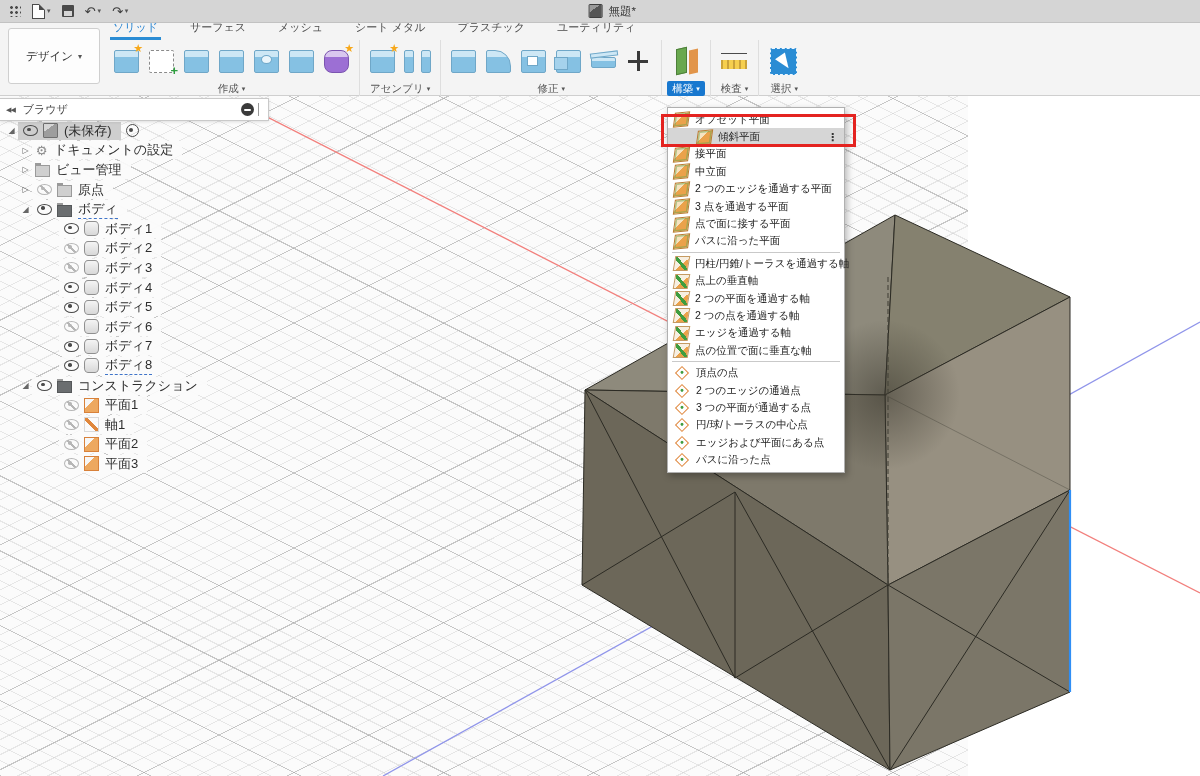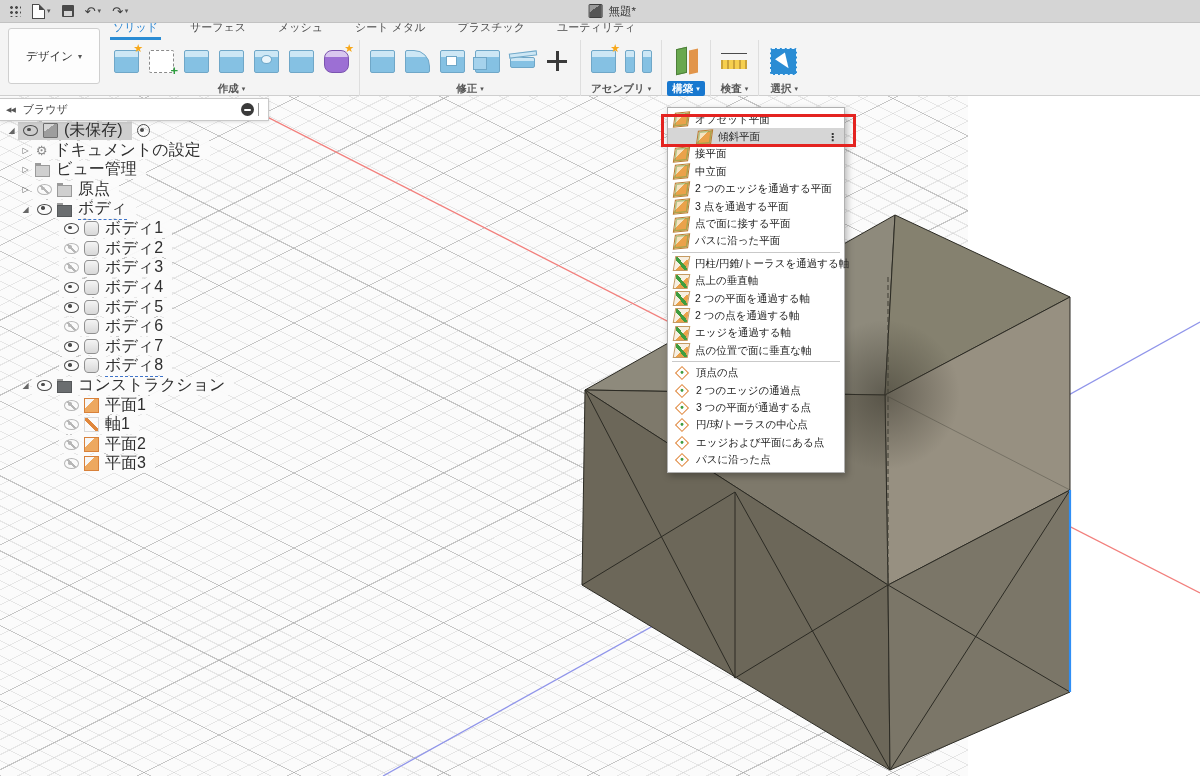--- a/index.html
+++ b/index.html
@@ -24,21 +24,21 @@
   .toolbar{position:absolute;left:0;top:22px;width:1200px;height:73px;background:#f4f4f4;
            border-bottom:1px solid #cfcfcf;z-index:39;}
   .design-box{position:absolute;left:8px;top:6px;width:90px;height:54px;background:#fdfdfd;
               border:1px solid #cfcfcf;border-radius:3px;display:flex;align-items:center;justify-content:center;
               gap:5px;font-size:11.5px;color:#333;}
   .design-box .caret{font-size:8px;color:#555;}
   .ribbon{position:absolute;left:104px;top:0;}
   .tabs{display:flex;gap:26px;height:18px;align-items:flex-end;padding-left:6px;}
   .tab{font-size:11px;color:#4a4a4a;padding:0 3px 2px;border-bottom:3px solid transparent;white-space:nowrap;}
   .tab.active{color:#1a7dd0;border-bottom-color:#2a8cd4;margin-top:12px;}
-  .groups{display:flex;align-items:flex-end;font-weight:bold;}
+  .groups{display:flex;align-items:flex-end;}
   .group{display:flex;flex-direction:column;align-items:center;padding:2px 5px 0;border-right:1px solid #dedede;}
   .group:last-child{border-right:none;}
   .gicons{display:flex;align-items:center;height:38px;}
   .glabel{height:15px;display:flex;align-items:center;gap:3px;font-size:10.5px;color:#555;padding:0 5px;border-radius:2px;margin-top:1px;}
   .glabel .caret{font-size:7px;}
   .glabel.accent{background:#1878cf;color:#fff;}
   
   .tool-icon{width:35px;height:36px;position:relative;}
   .tool-icon::before{content:"";position:absolute;left:5px;top:7px;width:23px;height:21px;
       background:linear-gradient(180deg,#cde7f5 0 30%,#85c1e3 30%);border:1px solid #6fa7c8;border-radius:2px;}
@@ -105,21 +105,21 @@
   .eye.off::after{background:#b6b6b6;}
   .bi{width:13px;height:13px;margin-right:6px;flex:none;position:relative;}
   .bi-document{background:linear-gradient(145deg,#d6d6d6 0 35%,#9d9d9d 35%);border:1px solid #6f6f6f;border-radius:1px;}
   .bi-gear{font-size:13px;line-height:13px;color:#8a8a8a;text-align:center;}
   .bi-folder{background:#cfcfcf;border:1px solid #9a9a9a;height:10px;margin-top:3px;}
   .bi-folder::before{content:"";position:absolute;left:-1px;top:-3px;width:6px;height:2px;background:#9a9a9a;}
   .bi-folder.dark{background:#6b6e70;border-color:#55585a;}
   .bi-body{background:linear-gradient(180deg,#f4f4f4,#d8d8d8);border:1px solid #8f8f8f;border-radius:4px/5px;}
   .bi-plane{background:linear-gradient(135deg,#f7f7f7 0 35%,#eda85f 35%);border:1px solid #d8813a;}
   .bi-axis{background:linear-gradient(45deg,transparent 42%,#e0873c 42% 58%,transparent 58%);border:1px solid #d9d9d9;}
-  .blabel{font-size:16px;color:#2e2e2e;white-space:nowrap;}
+  .blabel{font-size:13px;color:#2e2e2e;white-space:nowrap;}
   .blabel.dashed{border-bottom:1px dashed #3f74c9;}
   .radio{width:11px;height:11px;border:1.4px solid #4a4a4a;border-radius:50%;margin-left:5px;position:relative;flex:none;}
   .radio::after{content:"";position:absolute;left:2.6px;top:2.6px;width:4px;height:4px;border-radius:50%;background:#4a4a4a;}
   
   .cmenu{position:absolute;left:667px;top:12px;width:176px;background:#fff;border:1px solid #b0b0b0;
          box-shadow:2px 3px 7px rgba(0,0,0,.28);padding:3px 0;z-index:20;}
   .menu-item{height:17.4px;display:flex;align-items:center;padding:0 6px;font-size:10.5px;color:#222;white-space:nowrap;}
   .menu-item.hl{background:#d6d6d6;padding-left:29px;}
   .menu-item .dots{margin-left:auto;font-size:11px;color:#333;font-weight:bold;}
   .menu-sep{border-top:1px solid #c9c9c9;margin:2px 4px;}
@@ -190,39 +190,39 @@
               <div class="tool-icon ic-pattern"></div>
               <div class="tool-icon ic-create-form"></div>
             </div>
             <div class="glabel">
               <span>作成</span>
               <span class="caret">▾</span>
             </div>
           </div>
           <div class="group">
             <div class="gicons">
+              <div class="tool-icon ic-new-component"></div>
+              <div class="tool-icon ic-joint"></div>
+            </div>
+            <div class="glabel">
+              <span>アセンブリ</span>
+              <span class="caret">▾</span>
+            </div>
+          </div>
+          <div class="group">
+            <div class="gicons">
               <div class="tool-icon ic-press-pull"></div>
               <div class="tool-icon ic-fillet"></div>
               <div class="tool-icon ic-shell"></div>
               <div class="tool-icon ic-combine"></div>
               <div class="tool-icon ic-split-body"></div>
               <div class="tool-icon ic-move"></div>
             </div>
             <div class="glabel">
               <span>修正</span>
-              <span class="caret">▾</span>
-            </div>
-          </div>
-          <div class="group">
-            <div class="gicons">
-              <div class="tool-icon ic-new-component"></div>
-              <div class="tool-icon ic-joint"></div>
-            </div>
-            <div class="glabel">
-              <span>アセンブリ</span>
               <span class="caret">▾</span>
             </div>
           </div>
           <div class="group">
             <div class="gicons">
               <div class="tool-icon ic-construction-planes"></div>
             </div>
             <div class="glabel accent">
               <span>構築</span>
               <span class="caret">▾</span>

